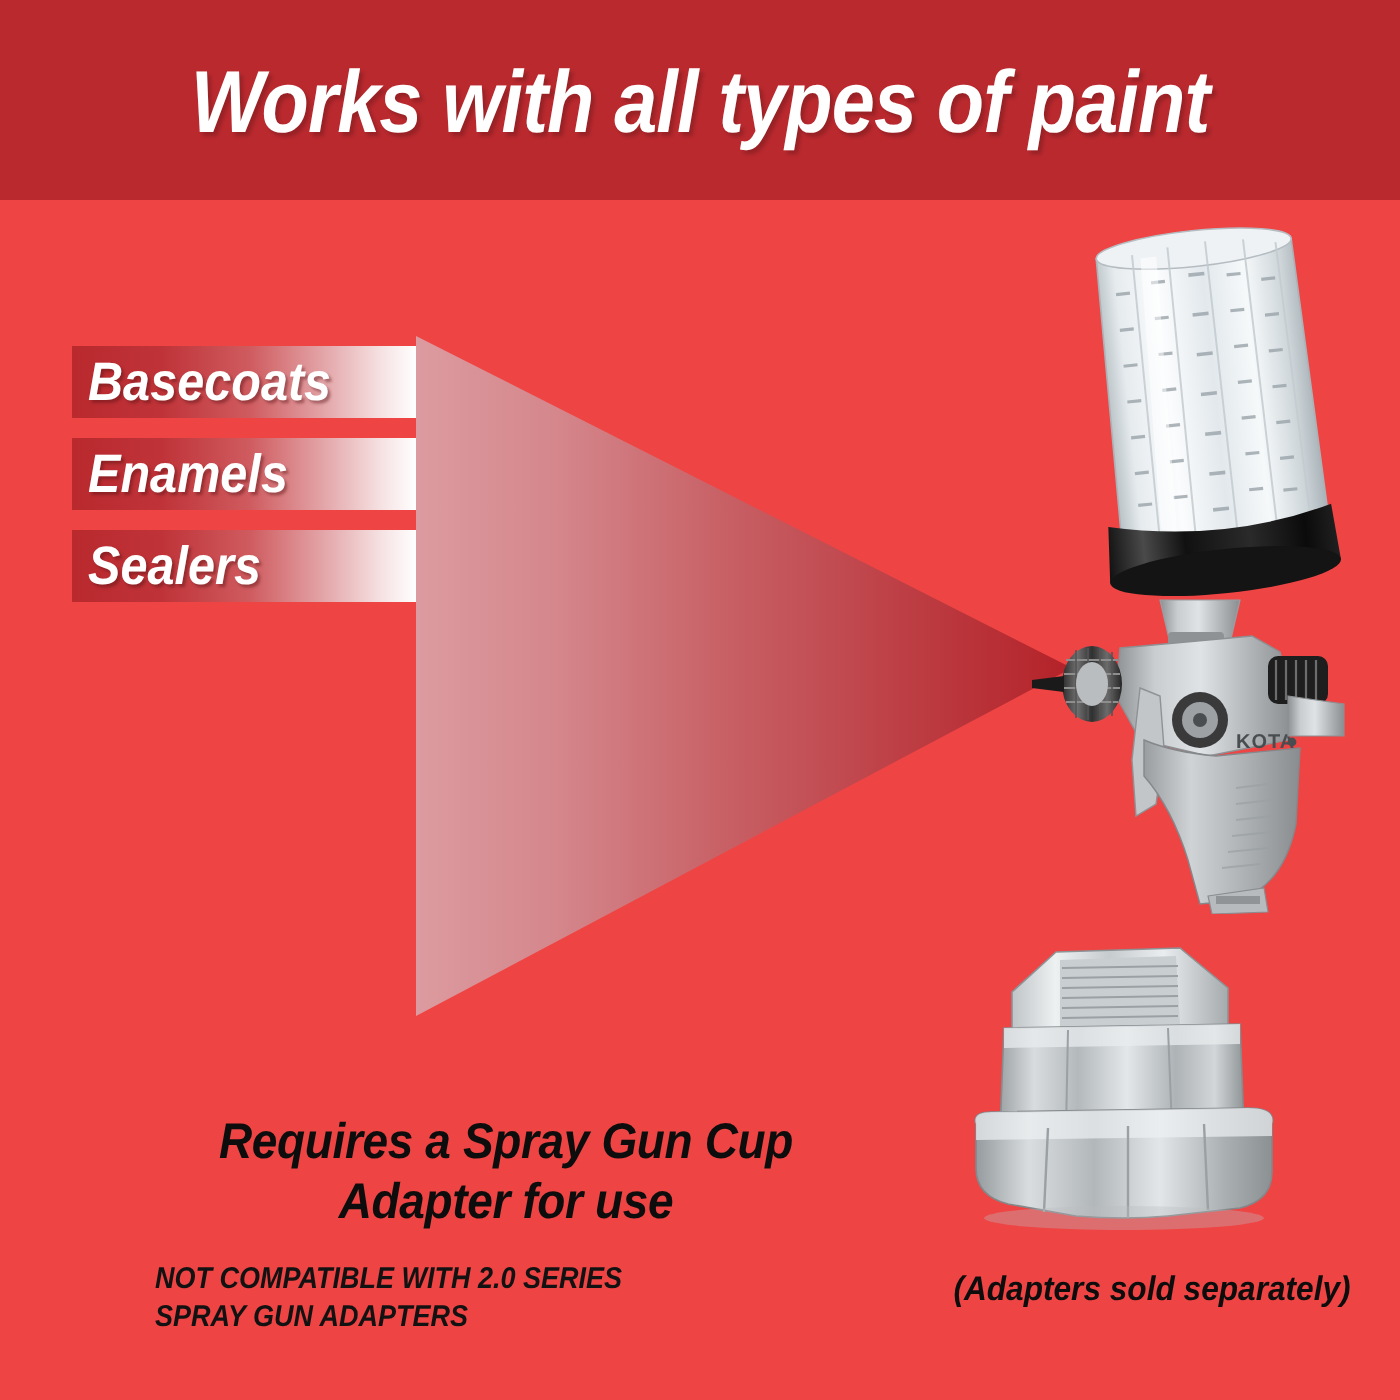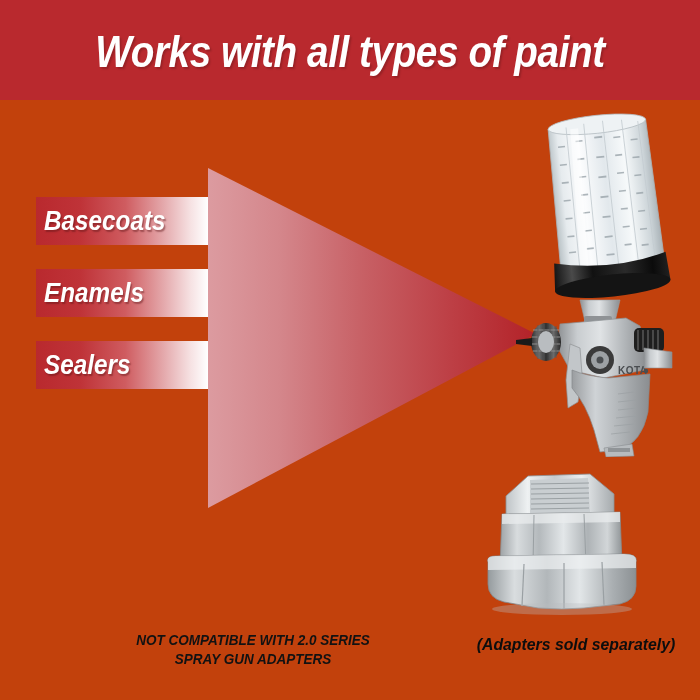--- a/index.html
+++ b/index.html
@@ -7,21 +7,21 @@
     padding: 0;
     background: #ffffff;
   }
   body {
     font-family: "Liberation Sans", sans-serif;
   }
   #canvas {
     position: relative;
     width: 700px;
     height: 700px;
-    background: #c2410c;
+    background: #ef4444;
     overflow: hidden;
   }
 
   
   .header-banner {
     position: absolute;
     left: 0;
     top: 0;
     width: 700px;
     height: 100px;
@@ -48,30 +48,29 @@
 
   
   .labels-group {
     position: absolute;
     left: 36px;
     top: 173px;
     width: 172px;
   }
   .label-bar {
     position: relative;
-    height: 48px;
+    height: 36px;
     margin-bottom: 10px;
     background: linear-gradient(to right,
         #b9292e 0%,
         #bf3338 26%,
         #cf5c60 52%,
         #e4a8ab 74%,
         #f6e2e3 90%,
         #ffffff 100%);
-    margin-top: 24px;
   }
   .label-text {
     position: absolute;
     left: 8px;
     top: 50%;
     transform: translateY(-50%) scaleX(0.9);
     transform-origin: left center;
     color: #ffffff;
     font-family: "Liberation Sans Narrow", "Liberation Sans", sans-serif;
     font-weight: bold;
@@ -130,21 +129,20 @@
     letter-spacing: -0.2px;
     transform: scaleX(0.92);
     transform-origin: center center;
     white-space: nowrap;
   }
   .disclaimer-block {
     position: absolute;
     left: 58px;
     top: 630px;
     width: 390px;
-    text-align: center;
   }
   .disclaimer-line {
     color: #121212;
     font-family: "Liberation Sans Narrow", "Liberation Sans", sans-serif;
     font-weight: bold;
     font-style: italic;
     font-size: 15px;
     line-height: 19px;
     letter-spacing: 0px;
     transform: scaleX(0.9);
@@ -424,20 +422,24 @@
       <g stroke="#9aa0a3" stroke-width="1.2">
         <line x1="52" y1="96" x2="50" y2="138"></line>
         <line x1="92" y1="95" x2="92" y2="141"></line>
         <line x1="130" y1="94" x2="132" y2="137"></line>
       </g>
 
       <ellipse cx="90" cy="141" rx="70" ry="6" fill="#b9bec1" opacity="0.35"></ellipse>
     </svg>
   </div>
 
+  <div class="requires-block">
+    <div class="requires-line">Requires a Spray Gun Cup</div>
+    <div class="requires-line">Adapter for use</div>
+  </div>
 
   <div class="disclaimer-block">
     <div class="disclaimer-line">NOT COMPATIBLE WITH 2.0 SERIES</div>
     <div class="disclaimer-line">SPRAY GUN ADAPTERS</div>
   </div>
 
   <div class="adapters-note">(Adapters sold separately)</div>
 
 </div>
 

